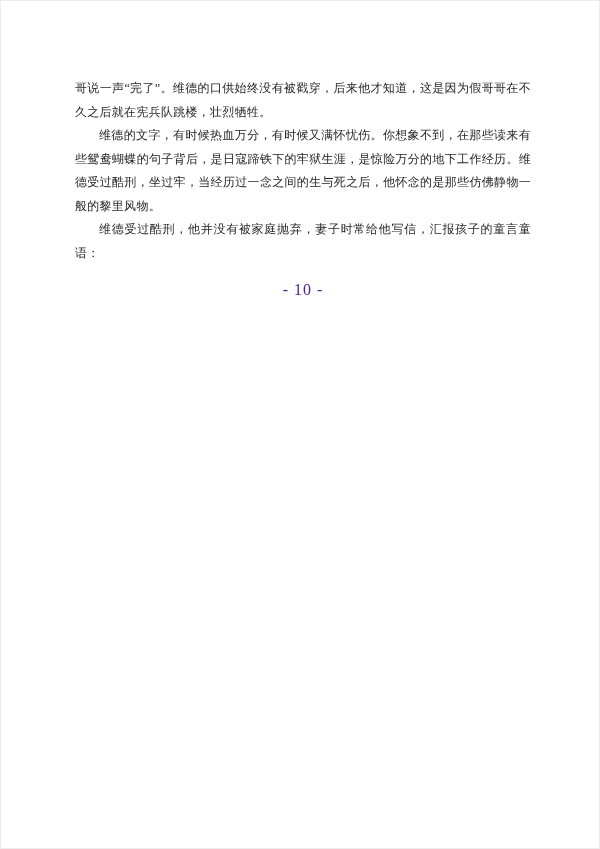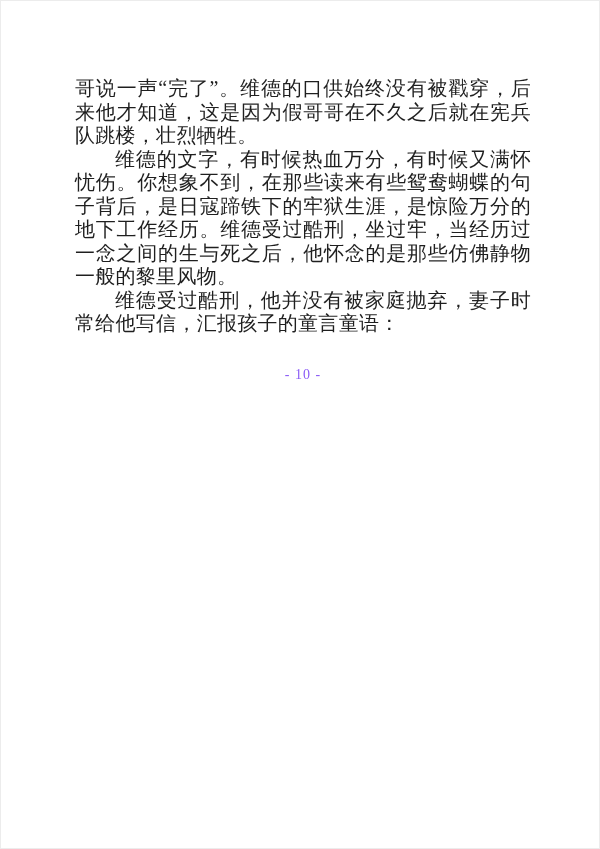--- a/index.html
+++ b/index.html
@@ -18,35 +18,35 @@
     border: 1px solid #ececec;
   }
   .page {
     box-sizing: border-box;
     width: 600px;
     height: 849px;
     padding: 76px 70px 0 74px;
   }
   .body-text p {
     margin: 0;
-    font-size: 20px;
+    font-size: 12px;
     line-height: 23.5px;
     text-align: justify;
     text-justify: inter-ideograph;
     letter-spacing: 0.28px;
     word-break: break-all;
   }
   .body-text p.indent {
     text-indent: 2em;
   }
   .footer {
-    margin-top: 31px;
+    margin-top: 16px;
     text-align: center;
-    font-size: 14px;
-    color: #8b5cf6;
+    font-size: 16px;
+    color: #4c1d95;
     letter-spacing: 1px;
   }
 </style>
 </head>
 <body>
 
 <div class="page">
   <div class="body-text">
     <p>哥说一声“完了”。维德的口供始终没有被戳穿，后来他才知道，这是因为假哥哥在不久之后就在宪兵队跳楼，壮烈牺牲。</p>
     <p class="indent">维德的文字，有时候热血万分，有时候又满怀忧伤。你想象不到，在那些读来有些鸳鸯蝴蝶的句子背后，是日寇蹄铁下的牢狱生涯，是惊险万分的地下工作经历。维德受过酷刑，坐过牢，当经历过一念之间的生与死之后，他怀念的是那些仿佛静物一般的黎里风物。</p>

